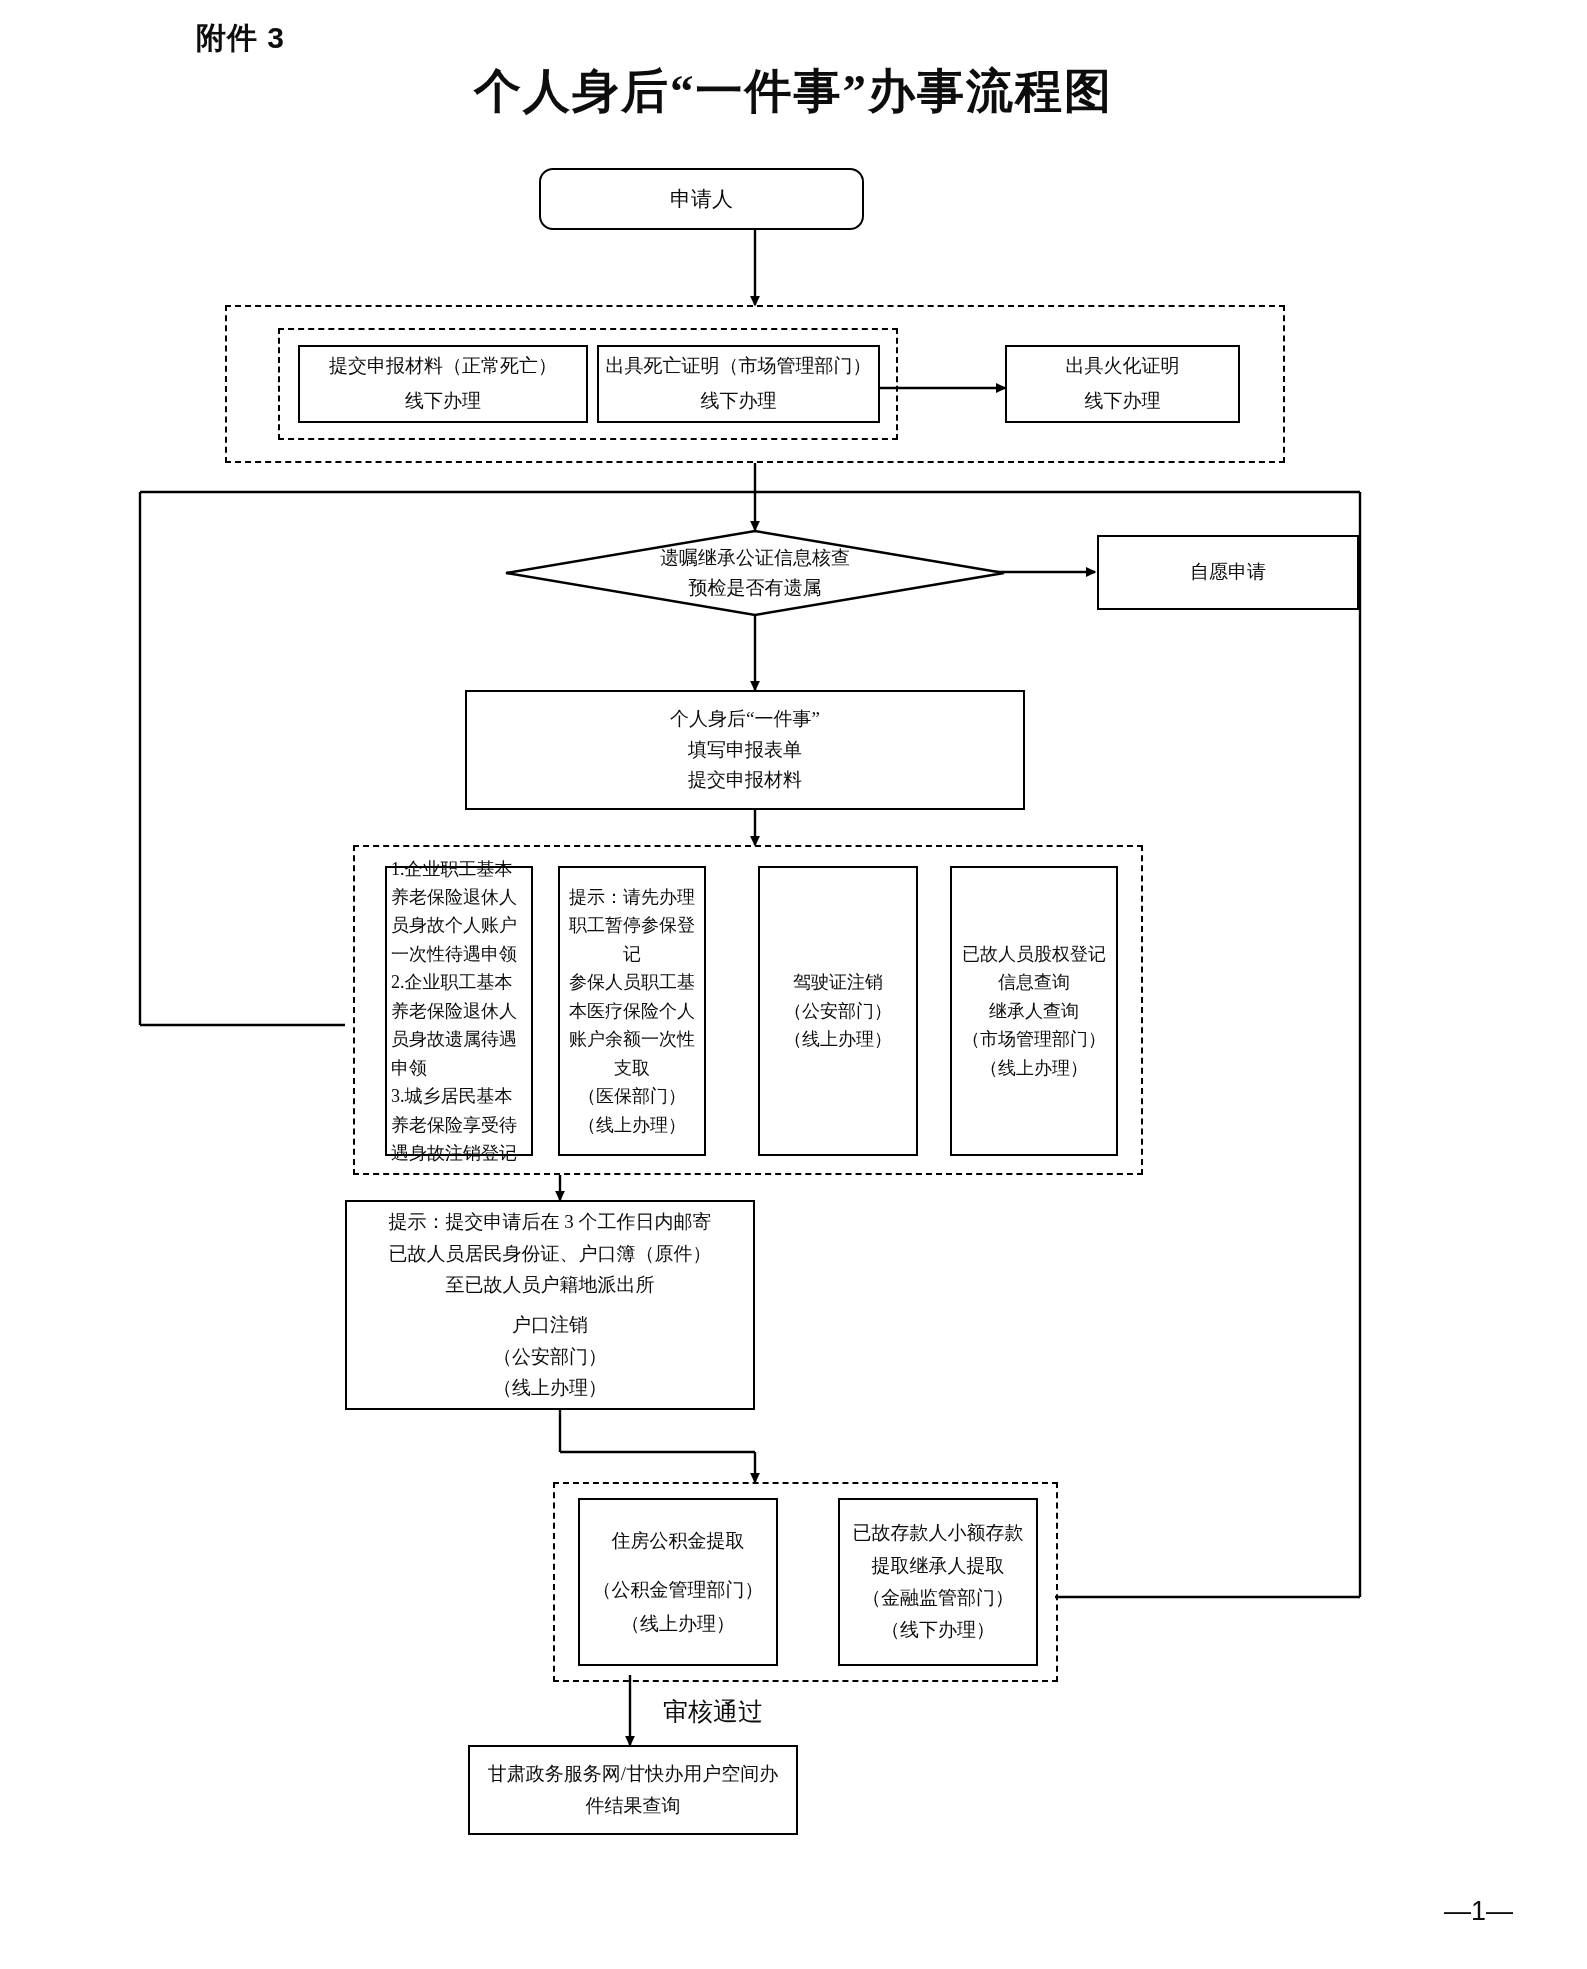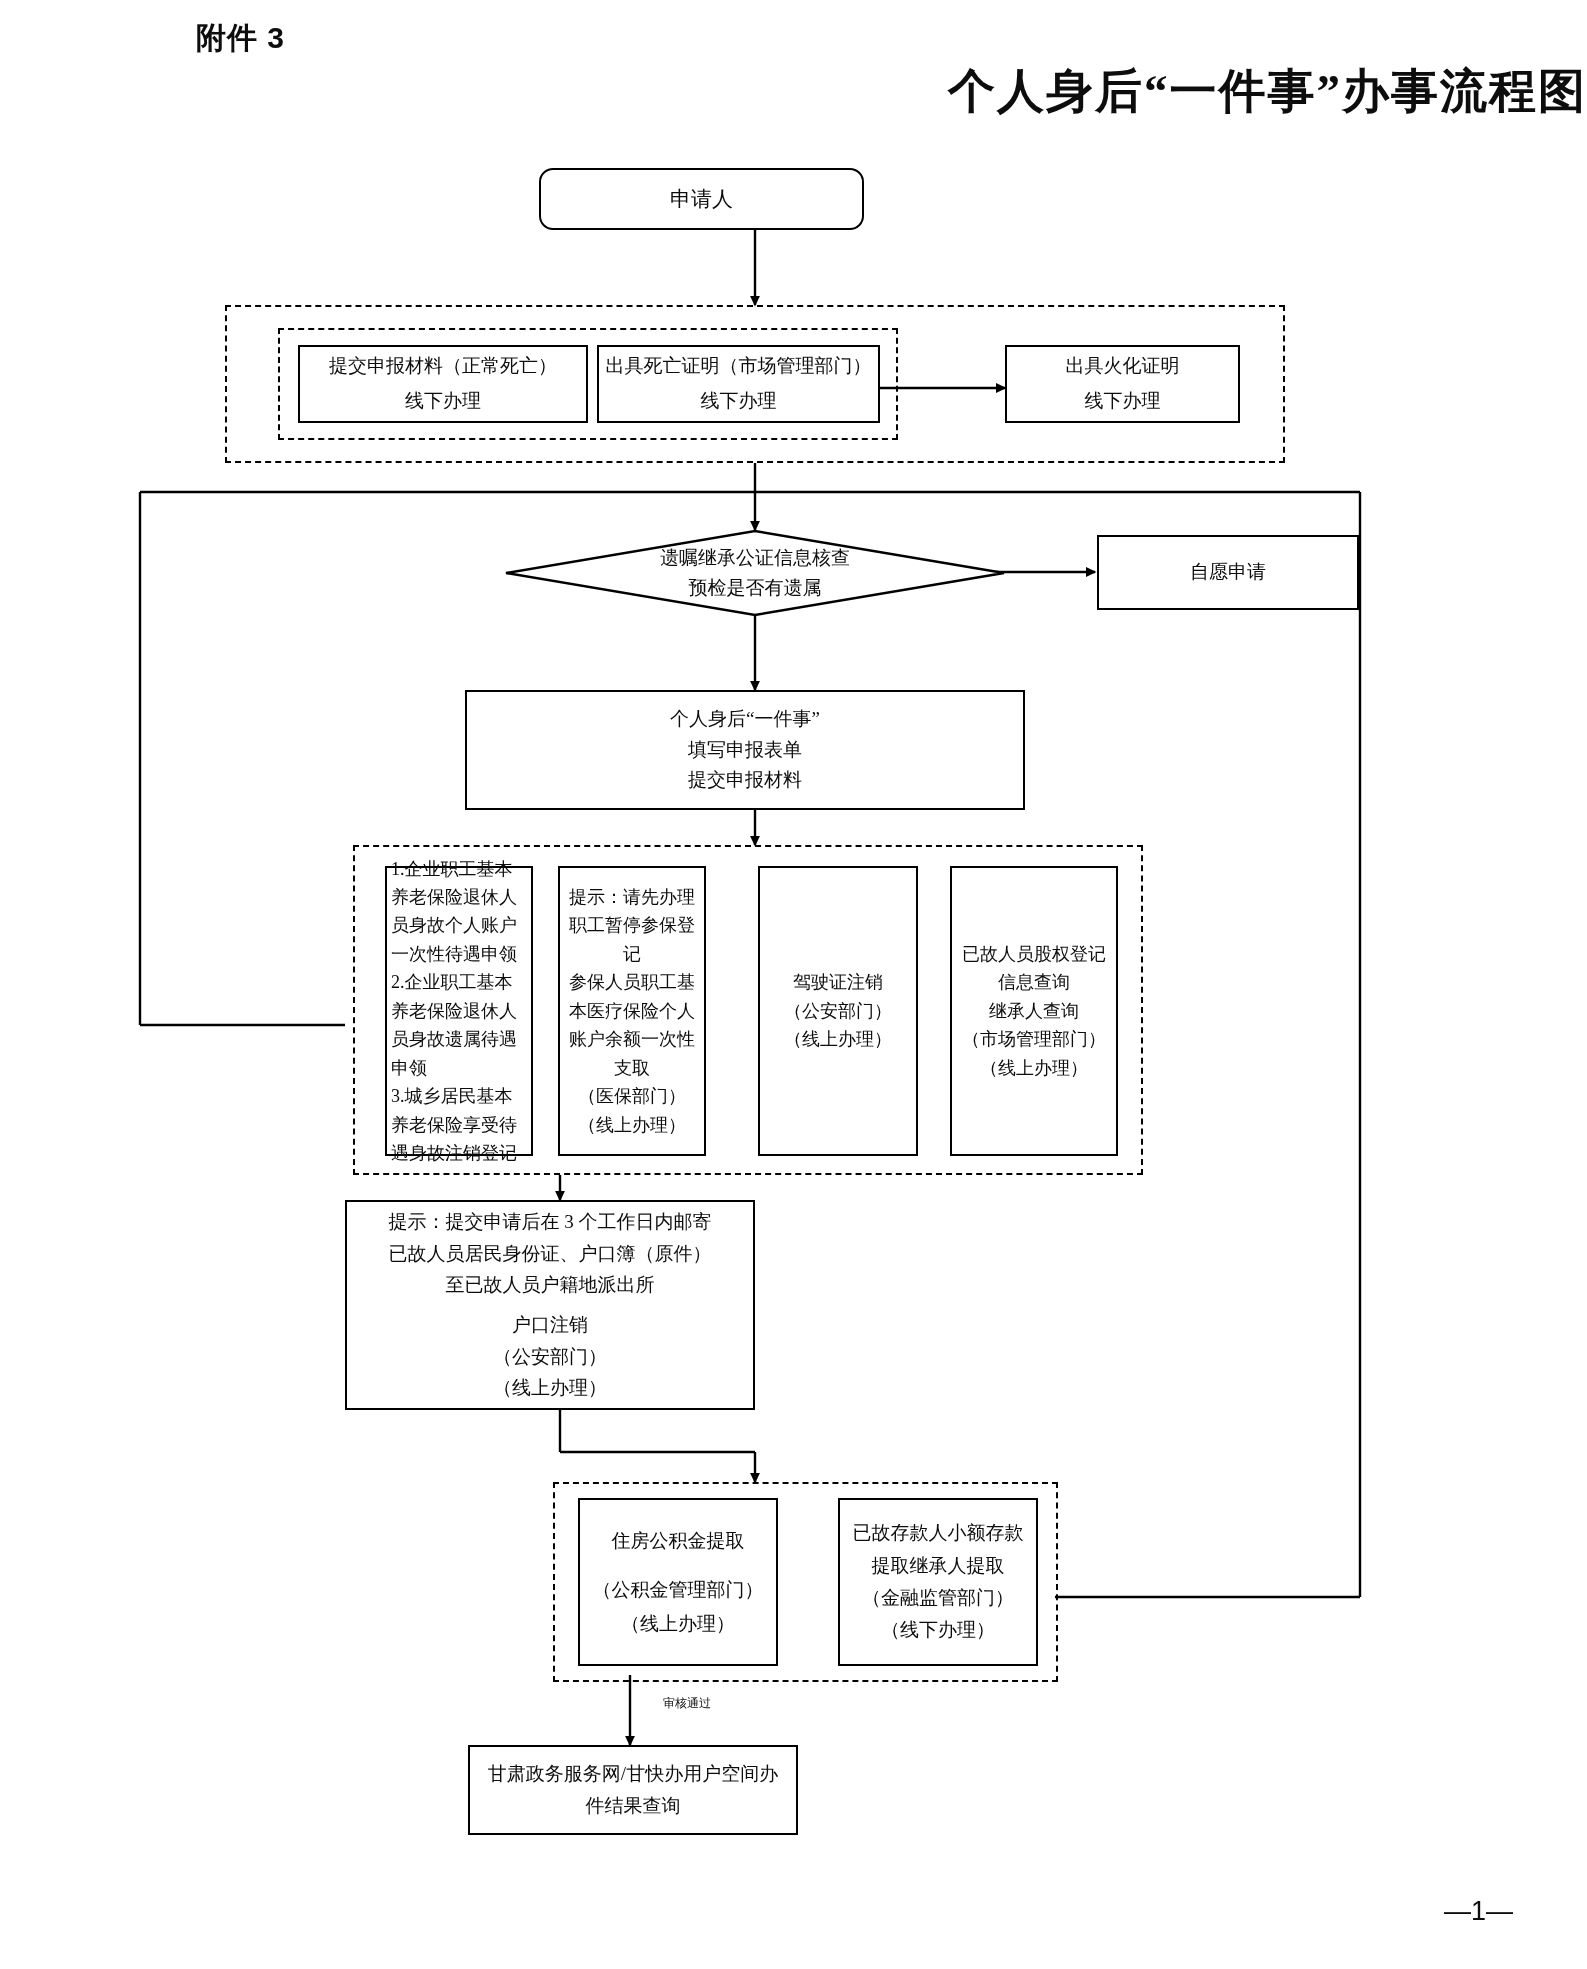--- a/index.html
+++ b/index.html
@@ -23,21 +23,21 @@
     left:196px; top:18px;
     font-size:30px;
     font-weight:bold;
     letter-spacing:1px;
     font-family:"Liberation Sans","DejaVu Sans",sans-serif;
   }
   .doc-title{
     position:absolute;
     left:0; top:60px;
     width:1587px;
-    text-align:right;
+    text-align:center;
     font-size:47px;
     font-weight:bold;
     letter-spacing:2px;
   }
   .page-num{
     position:absolute;
     right:74px; bottom:42px;
     font-size:27px;
     font-family:"Liberation Sans","DejaVu Sans",sans-serif;
   }
@@ -95,21 +95,21 @@
   
   #wires{
     position:absolute;
     left:0; top:0;
     width:1587px; height:1969px;
     z-index:2;
     pointer-events:none;
   }
   .edge-label{
     position:absolute;
-    font-size:12px;
+    font-size:25px;
     z-index:7;
     background:#fff;
     padding:0 3px;
   }
 </style>
 </head>
 <body>
 
 <div id="page">
 

